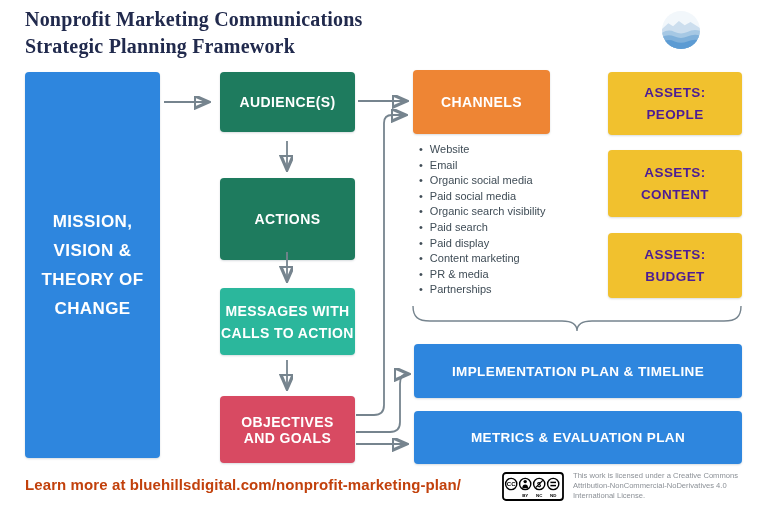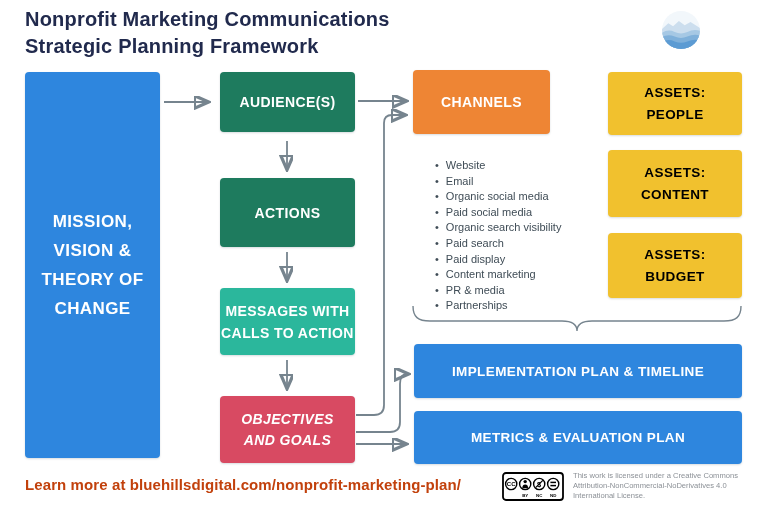--- a/index.html
+++ b/index.html
@@ -3,52 +3,52 @@
 <meta charset="utf-8">
 <style>
   html,body{margin:0;padding:0;}
   body{
     width:768px;height:512px;position:relative;background:#ffffff;
     font-family:"Liberation Sans", sans-serif;overflow:hidden;
   }
   .page-title{
     position:absolute;left:25px;top:6px;
     font-size:20px;line-height:27px;font-weight:bold;color:#212a4d;
-    white-space:pre-line;letter-spacing:0.2px;
+    white-space:pre-line;letter-spacing:0.2px;font-family:Liberation Serif, serif;
   }
   
   .logo{position:absolute;left:662px;top:11px;display:flex;align-items:center;gap:9px;}
   .logo-text{font-size:12.5px;line-height:14px;font-weight:bold;color:#29324f;letter-spacing:0.4px;}
   
   .box{
     position:absolute;display:flex;align-items:center;justify-content:center;
     text-align:center;color:#ffffff;font-weight:bold;border-radius:4px;
     white-space:pre-line;letter-spacing:0.4px;
     box-shadow:0 1px 2px rgba(40,60,80,0.18);
   }
   .box.blue{background:#2e86de;}
   .box.green{background:#1e7b5e;}
   .box.teal{background:#2bb79c;}
   .box.red{background:#d84a62;}
   .box.orange{background:#ee8534;}
-  .box.yellow{background:#f1c12e;color:#000000;}
+  .box.yellow{background:#f1c12e;color:#4c1d95;}
   .mission{left:25px;top:72px;width:135px;height:386px;font-size:17px;line-height:29px;}
   .audience{left:220px;top:72px;width:135px;height:60px;font-size:14px;}
-  .actions{left:220px;top:178px;width:135px;height:69px;font-size:14px;text-align:right;}
+  .actions{left:220px;top:178px;width:135px;height:82px;font-size:14px;text-align:right;}
   .messages{left:220px;top:288px;width:135px;height:67px;font-size:14px;line-height:22px;}
-  .objectives{left:220px;top:396px;width:135px;height:67px;font-size:14px;line-height:21px;font-style:italic;}
+  .objectives{left:220px;top:396px;width:135px;height:67px;font-size:14px;line-height:16px;}
   .channels{left:413px;top:70px;width:137px;height:64px;font-size:14px;}
   .assets-people{left:608px;top:72px;width:134px;height:63px;font-size:13.5px;line-height:22px;}
   .assets-content{left:608px;top:150px;width:134px;height:67px;font-size:13.5px;line-height:22px;}
   .assets-budget{left:608px;top:233px;width:134px;height:65px;font-size:13.5px;line-height:22px;}
   .implementation{left:414px;top:344px;width:328px;height:54px;font-size:13.5px;text-align:center;}
   .metrics{left:414px;top:411px;width:328px;height:53px;font-size:13.5px;}
   
   .channel-list{
-    position:absolute;left:419px;top:144px;margin:16px;padding:0;list-style:none;
+    position:absolute;left:419px;top:144px;margin:0;padding:0;list-style:none;
     color:#3f4c56;font-size:11px;
   }
   .channel-list li{margin:0 0 4.6px 0;line-height:11px;}
   .channel-list li::before{content:"•";margin-right:7px;font-size:11px;color:#3f4c56;}
   
   .wires{position:absolute;left:0;top:0;pointer-events:none;}
   .wires path{stroke:#76848e;stroke-width:1.8;fill:none;}
   .wires path.brace{stroke-width:1.4;}
   
   .learn-more{

